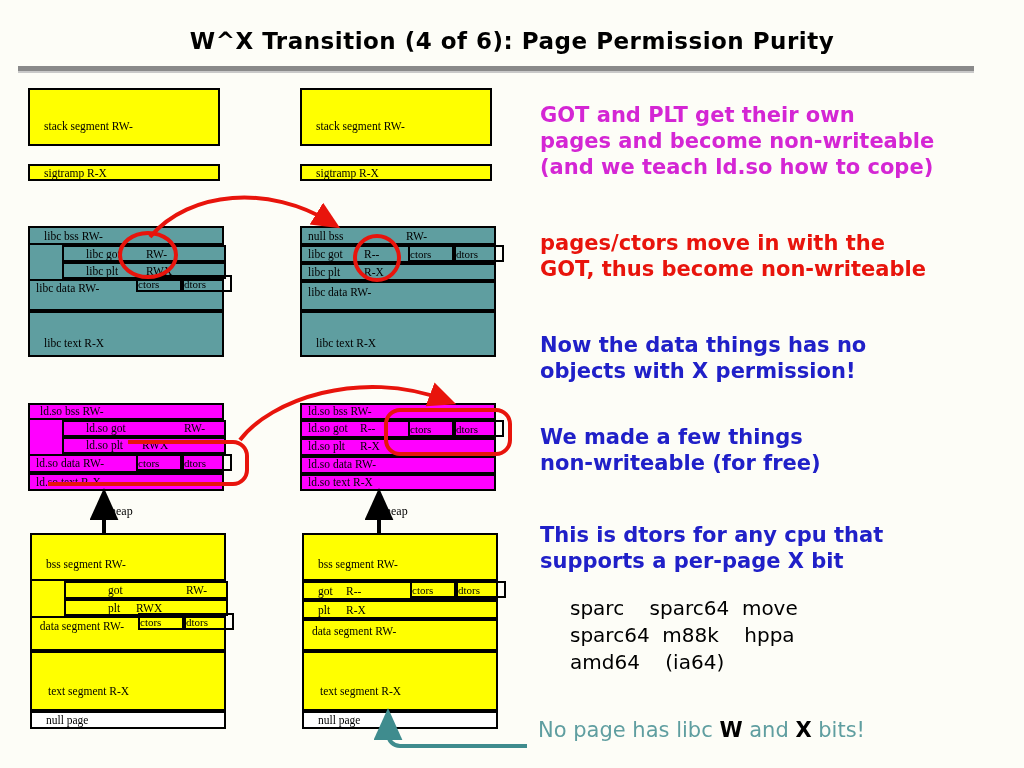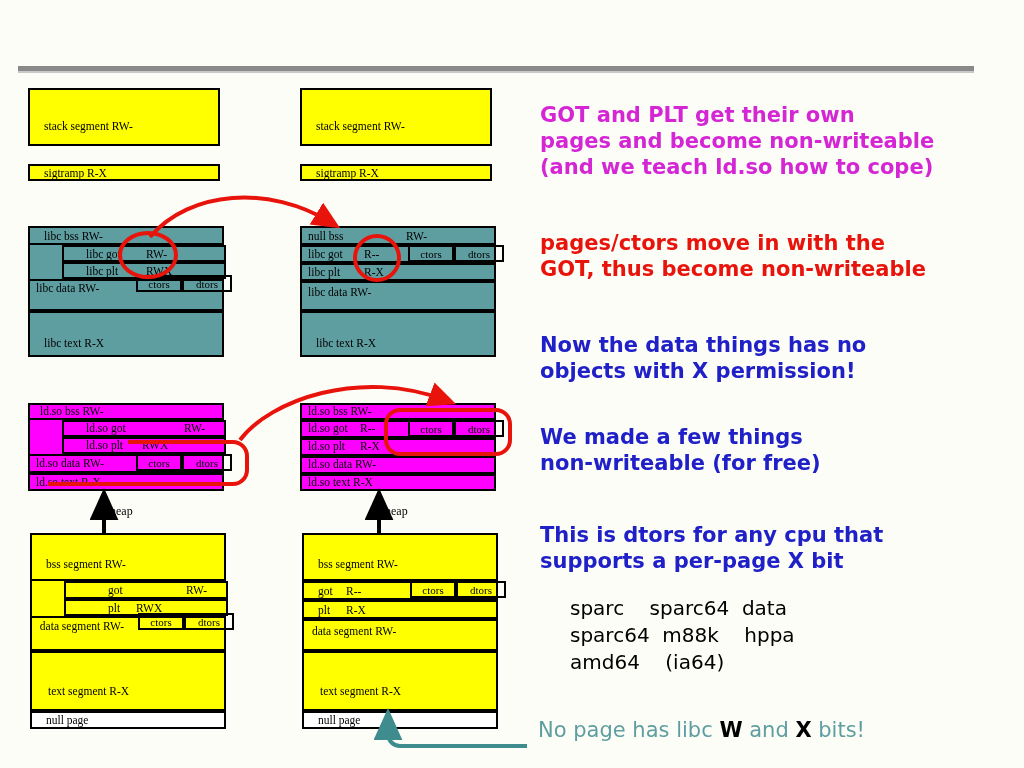--- a/index.html
+++ b/index.html
@@ -38,21 +38,21 @@
   .teal{background:#5f9ea0;}
   .mag{background:#ff00ff;}
   .wht{background:#ffffff;}
 
   .lbl{position:absolute;font-family:"Liberation Serif", serif;
        font-size:11.5px;color:#000;white-space:nowrap;}
 
   
   .cd{position:absolute;border:2px solid #000;background:transparent;
       box-sizing:border-box;font-family:"Liberation Serif", serif;
-      font-size:11px;text-align:center;line-height:14px;color:#000;}
+      font-size:11px;line-height:14px;color:#000;}
 
   
   .bul{position:absolute;
        font-family:"DejaVu Sans", sans-serif;
        font-weight:bold;
        font-size:21px;line-height:26px;
        white-space:pre-line;}
   .magenta{color:#d426d4;}
   .red{color:#e8140c;}
   .blue{color:#2020c8;}
@@ -65,20 +65,21 @@
   .teal-note b{color:#000;}
 
   svg.ovl{position:absolute;left:0;top:0;width:1024px;height:768px;
           pointer-events:none;}
 </style>
 </head>
 <body>
 
 <div id="slide">
 
+  <div class="title">W^X Transition (4 of 6): Page Permission Purity</div>
   <div class="title-rule"></div>
 
   <div class="mmbox yel" style="left:28px;top:88px;width:192px;height:58px;">
     <div class="lbl" style="left:14px;top:30px;">stack segment RW-</div>
   </div>
 
   <div class="mmbox yel" style="left:28px;top:164px;width:192px;height:17px;">
     <div class="lbl" style="left:14px;top:1px;">sigtramp R-X</div>
   </div>
 
@@ -268,21 +269,21 @@
 pages and become non-writeable
 (and we teach ld.so how to cope)</div>
   <div class="bul red" style="left:540px;top:230px;width:470px;">pages/ctors move in with the
 GOT, thus become non-writeable</div>
   <div class="bul blue" style="left:540px;top:332px;width:470px;">Now the data things has no
 objects with X permission!</div>
   <div class="bul blue" style="left:540px;top:424px;width:470px;">We made a few things
 non-writeable (for free)</div>
   <div class="bul blue" style="left:540px;top:522px;width:470px;">This is dtors for any cpu that
 supports a per-page X bit</div>
-  <div class="cpulist" style="left:570px;top:595px;">sparc    sparc64  data
+  <div class="cpulist" style="left:570px;top:595px;">sparc    sparc64  move
 sparc64  m88k    hppa
 amd64    (ia64)</div>
 
   <div class="teal-note" style="left:538px;top:718px;">
     <span>No page has libc </span><b>W</b><span> and </span><b>X</b><span> bits!</span>
   </div>
 
 </div>
 
 </body></html>

